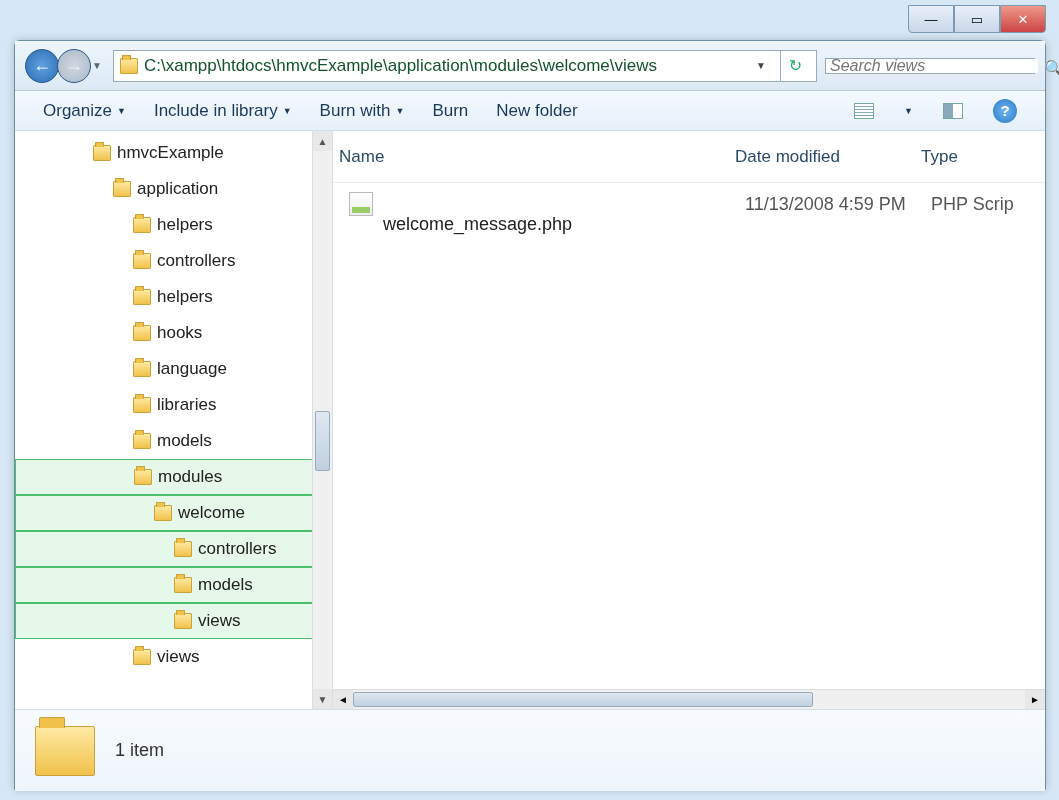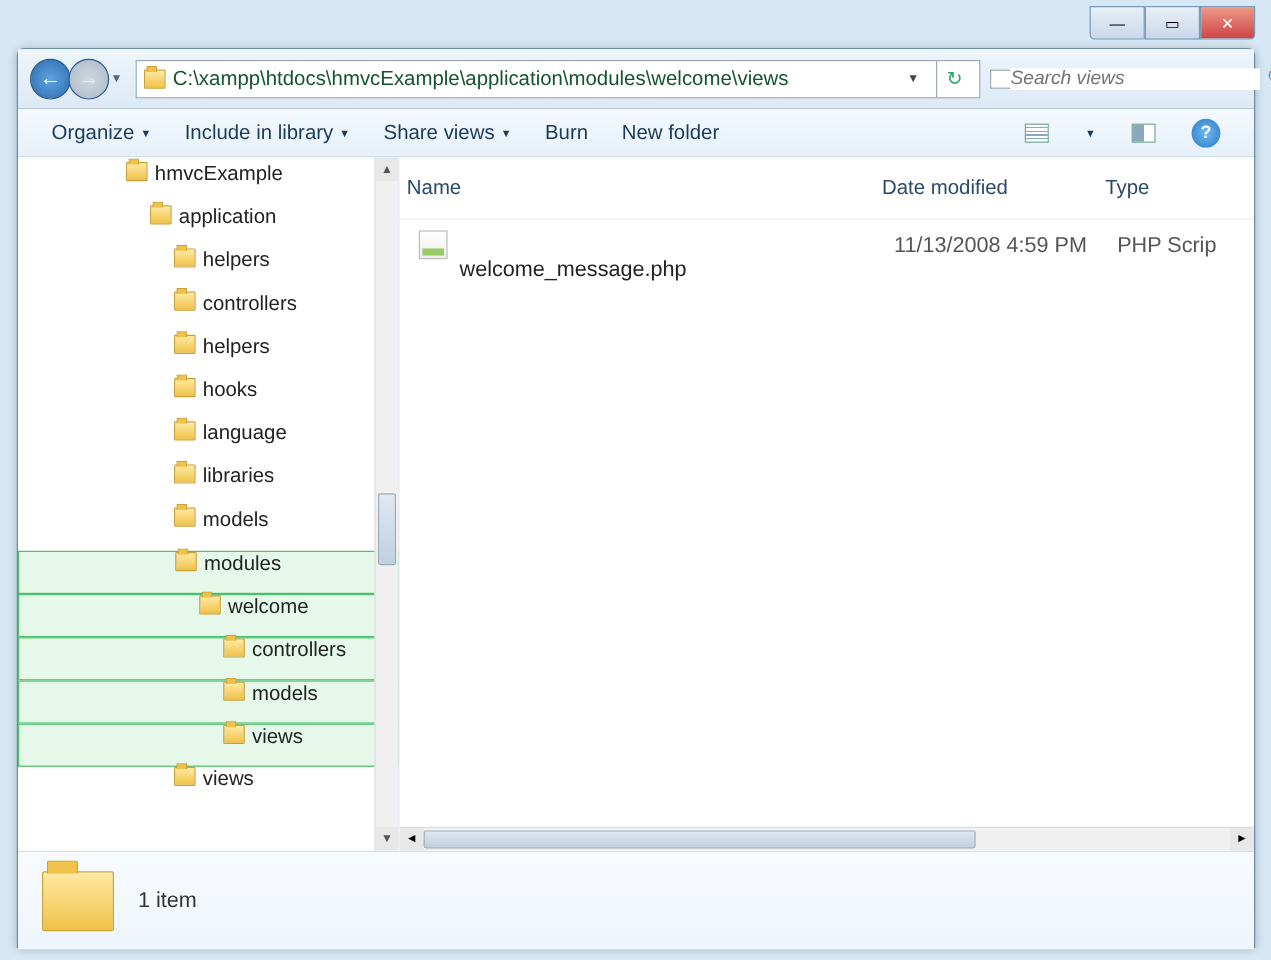--- a/index.html
+++ b/index.html
@@ -38,22 +38,22 @@
 .addr-bar {
   flex:1; height:32px; border:1px solid #9ab; background:#fff; display:flex; align-items:center;
   padding: 0 6px; gap:6px;
 }
 .folder-glyph { width:18px; height:16px; background: linear-gradient(#ffe9a3,#f0c24a); border:1px solid #caa23a; border-radius:1px; position:relative;}
 .folder-glyph::before{content:"";position:absolute;top:-4px;left:1px;width:7px;height:4px;background:#f0c24a;border:1px solid #caa23a;border-bottom:none;border-radius:1px 1px 0 0;}
 .addr-text { flex:1; font-size:17px; color:#14532d; white-space:nowrap; overflow:hidden;}
 .addr-dd { width:16px; color:#444; font-size:10px;}
 .addr-refresh { width:30px; height:30px; border-left:1px solid #9ab; display:flex;align-items:center;justify-content:center; color:#2a6; font-size:16px; margin-left:2px;}
 .search-bar {
-  width:210px; height:16px; border:1px solid #9ab; background:#fff; display:flex; align-items:center;
-  padding:0 16px; gap:6px;
+  width:210px; height:16px; border:1px solid #9ab; background:#fff; display:flex; 
+  padding:0 4px; gap:6px;
 }
 .search-bar input { border:none; outline:none; flex:1; font-size:16px; font-style:italic; color:#888;}
 .search-icon { color:#3a7ac0; font-size:16px;}
 
 .toolbar {
   height: 40px; display:flex; align-items:center; padding: 0 28px; gap:28px;
   background: linear-gradient(#f4f9fe,#e6f0f9);
   border-bottom: 1px solid #cfe0ef; font-size:17px; color:#1a3a5a;
 }
 .tool-btn { display:flex; align-items:center; gap:5px; cursor:default;}
@@ -65,21 +65,21 @@
 .help-icon{width:24px;height:24px;border-radius:50%;background:radial-gradient(#6fb8f0,#2a78c8);color:#fff;font-weight:bold;display:flex;align-items:center;justify-content:center;font-size:15px;}
 
 .body-area { display:flex; height: 578px; }
 
 .tree-pane { width: 318px; border-right:1px solid #d5e0ea; position:relative; overflow:hidden; background:#fff;}
 .tree-scroll { position:absolute; right:0; top:0; width:20px; height:100%; background:#f0f0f0; border-left:1px solid #ddd;}
 .tree-scroll .up, .tree-scroll .down { height:20px; display:flex;align-items:center;justify-content:center;font-size:10px;color:#555;background:#e8e8e8;}
 .tree-scroll .thumb { position:absolute; left:2px; right:2px; top:280px; height:60px; background:linear-gradient(#e0e8f0,#c0d0e0); border:1px solid #9ab; border-radius:2px;}
 
 .tree { padding-top:4px; font-size:17px; color:#222;}
-.tree-row { height:36px; display:flex; padding-left:12px; gap:6px; white-space:nowrap;}
+.tree-row { height:36px; display:flex; align-items:center; padding-left:0; gap:6px; white-space:nowrap;}
 .tree-row .indent{display:inline-block;}
 .highlight-box { border:1px solid #4bbf6a; background:#e6f8ea;}
 
 .list-pane { flex:1; background:#fff; position:relative;}
 .col-headers { height:52px; display:flex; align-items:center; font-size:17px; color:#2a4a6a; border-bottom:1px solid #e5eef6; padding-left:6px;}
 .col-name{ width:396px;}
 .col-date{ width:186px;}
 .col-type{ flex:1;}
 .file-row{ height:42px; display:flex; align-items:center; padding-left:16px; font-size:18px; color:#222;}
 .file-row .icon{ width:24px; height:24px; margin-right:10px; background:linear-gradient(#fff,#eee); border:1px solid #bbb; position:relative;}
@@ -130,21 +130,21 @@
   <div class="toolbar">
     <div class="tool-btn">
         <span>Organize</span>
         <span class="tool-dd">▼</span>
       </div>
     <div class="tool-btn">
         <span>Include in library</span>
         <span class="tool-dd">▼</span>
       </div>
     <div class="tool-btn">
-        <span>Share views</span>
+        <span>Burn with</span>
         <span class="tool-dd">▼</span>
       </div>
     <div class="tool-btn">
         <span>Burn</span>
       </div>
     <div class="tool-btn">
         <span>New folder</span>
       </div>
     <div class="tool-spacer"></div>
     <div class="tool-icon view-icon"></div>

